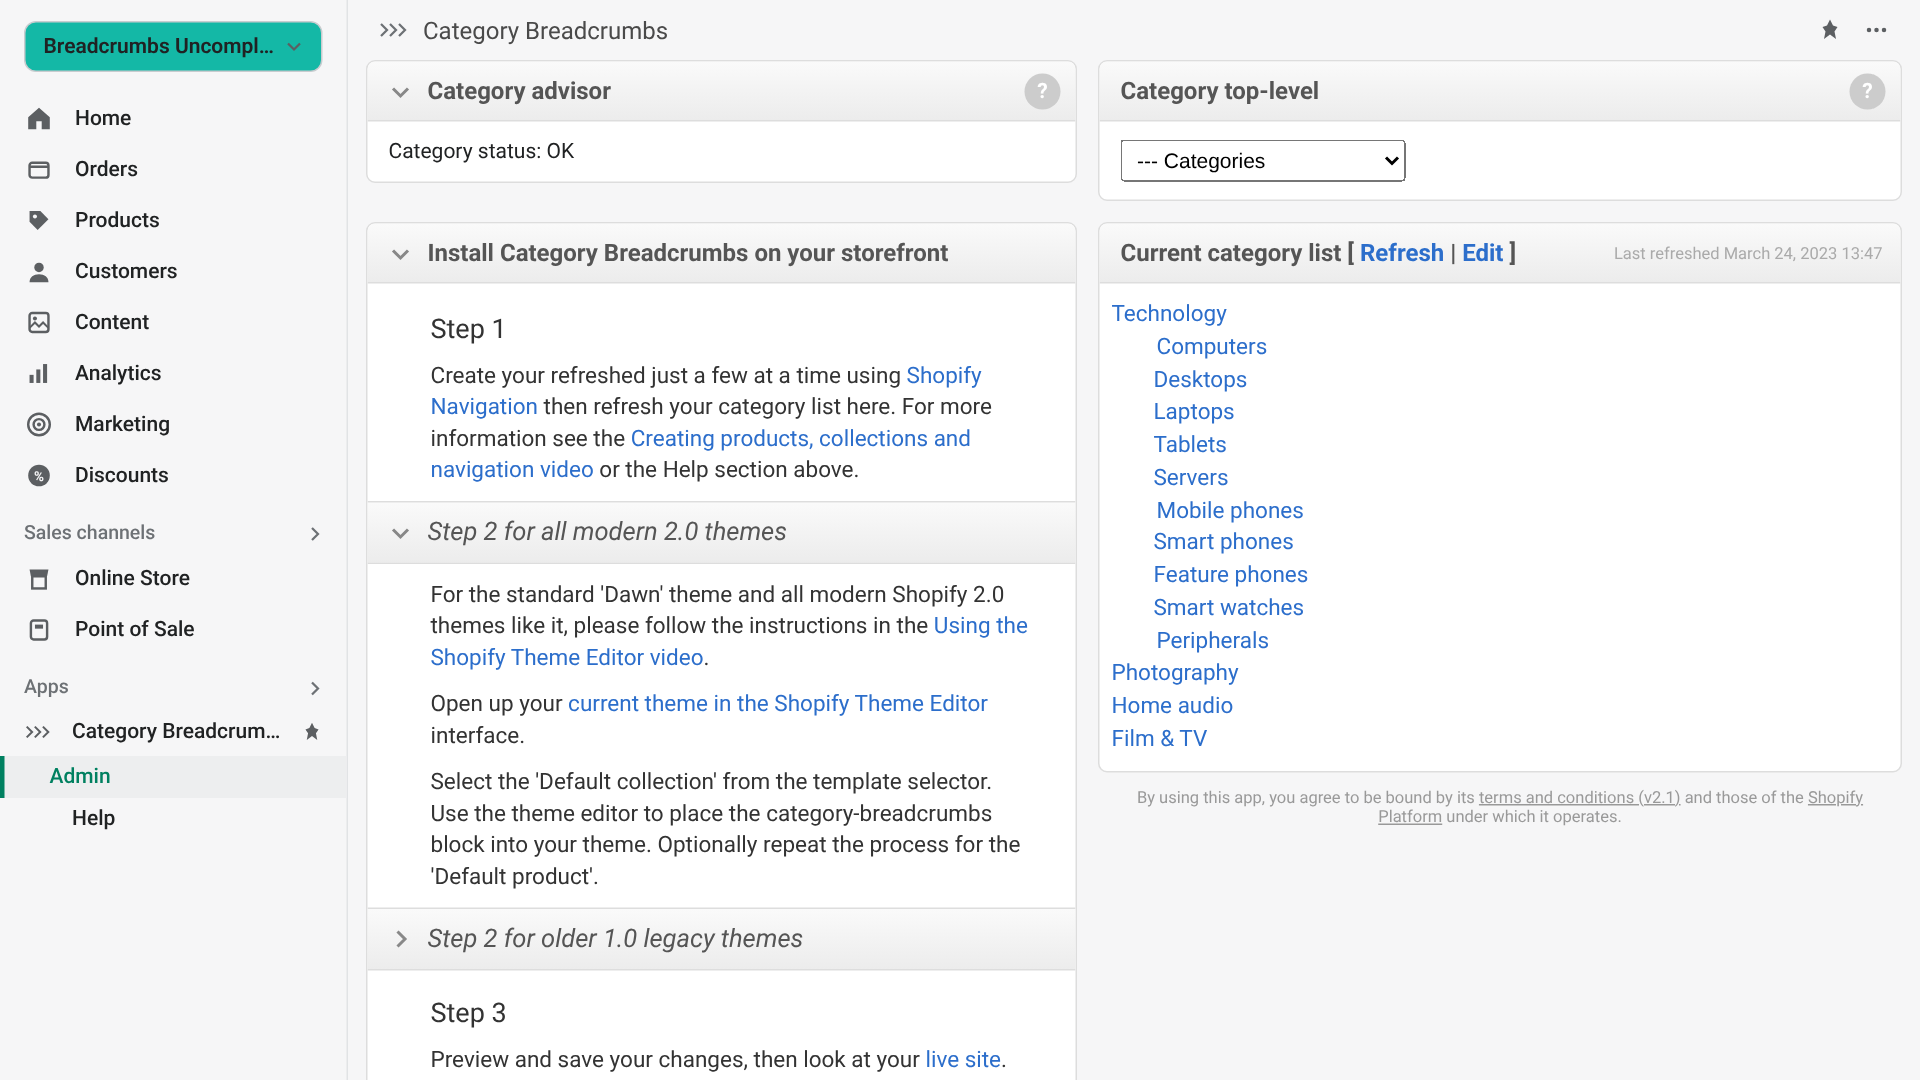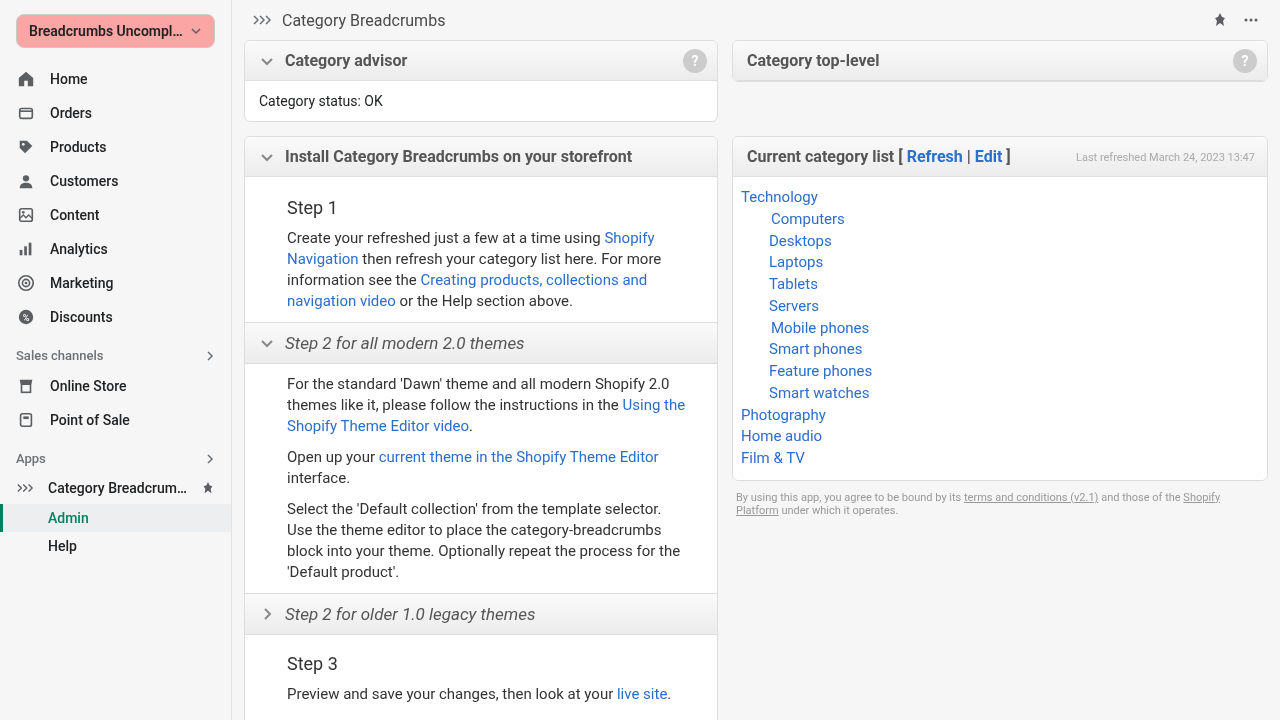--- a/index.html
+++ b/index.html
@@ -2,30 +2,30 @@
 <html><head>
   <meta charset="utf-8">
   <style>
     * { margin: 0; padding: 0; box-sizing: border-box; }
     body { font-family: -apple-system, BlinkMacSystemFont, 'Segoe UI', Roboto, sans-serif; background: #f6f6f7; color: #202223; font-size: 14px; height: 720px; width: 1280px; overflow: hidden; }
     
     .layout { display: flex; height: 100%; }
     
     
     .sidebar { width: 232px; background: #f6f6f7; border-right: 1px solid #e1e3e5; flex-shrink: 0; padding-top: 14px; }
-    .app-selector { margin: 0 16px 14px; padding: 8px 12px; border: 1px solid #c9cccf; border-radius: 8px; background: #fca5a5; display: flex; align-items: center; justify-content: space-between; cursor: pointer; }
+    .app-selector { margin: 0 16px 14px; padding: 8px 12px; border: 1px solid #c9cccf; border-radius: 8px; background: #14b8a6; display: flex; align-items: center; justify-content: space-between; cursor: pointer; }
     .app-selector-text { font-weight: 600; white-space: nowrap; overflow: hidden; text-overflow: ellipsis; max-width: 155px; }
     .nav-item { display: flex; align-items: center; gap: 14px; padding: 7px 16px; cursor: pointer; color: #202223; }
     .nav-item .icon { width: 20px; height: 20px; display: flex; align-items: center; justify-content: center; color: #5c5f62; }
     .nav-item-label { font-weight: 500; font-size: 14px; }
     .nav-section-header { display: flex; align-items: center; justify-content: space-between; padding: 14px 16px 6px; color: #6d7175; font-size: 13px; font-weight: 500; }
     .nav-subitem { display: flex; align-items: center; justify-content: space-between; padding: 7px 16px; cursor: pointer; }
     .nav-subitem .left { display: flex; align-items: center; gap: 14px; }
     .nav-subitem-child { padding: 6px 16px 6px 48px; cursor: pointer; font-weight: 500; }
-    .nav-subitem-child.active { background: #edeeef; border-left: 3px solid #008060; padding-left: 45px; color: #008060; }
+    .nav-subitem-child.active { background: #edeeef; border-left: 3px solid #008060; padding-left: 30px; color: #008060; }
     .pin { color: #5c5f62; }
     
     
     .main { flex: 1; overflow-y: auto; }
     .topbar { display: flex; align-items: center; justify-content: space-between; padding: 10px 20px; }
     .topbar-left { display: flex; align-items: center; gap: 10px; }
     .breadcrumb-icon { color: #6d7175; }
     .topbar-title { font-size: 16px; color: #4a4a4a; text-align: right; }
     .topbar-right { display: flex; align-items: center; gap: 14px; color: #5c5f62; }
     
@@ -50,21 +50,21 @@
     
     .cat-list-header { font-size: 16px; font-weight: 700; color: #555; }
     .cat-list-header .link { color: #2c6ecb; cursor: pointer; }
     .last-refreshed { position: absolute; right: 12px; top: 50%; transform: translateY(-50%); font-size: 11px; color: #aaa; }
     
     .cat-tree { padding: 10px 8px; line-height: 1.45; font-size: 15px; }
     .cat-tree .lvl0 { margin-left: 0; }
     .cat-tree .lvl1 { margin-left: 30px; }
     .cat-tree .lvl2 { margin-left: 28px; }
     
-    .disclaimer { font-size: 11px; color: #999; margin-top: 10px; text-align: left; padding: 0 4px; }
+    .disclaimer { font-size: 11px; color: #999; margin-top: 10px; text-align: center; padding: 0 4px; }
     .disclaimer a { color: #999; text-decoration: underline; }
     
     select { font-size: 14px; padding: 4px 6px; width: 190px; }
     
     svg { display: block; }
   </style>
 </head>
 <body>
 
 <div class="layout">
@@ -257,20 +257,25 @@
               <span>Category status: OK</span>
             </div>
           </div>
         </div>
         <div class="col-right">
           <div class="panel">
             <div class="panel-header">
               <span class="panel-header-title">Category top-level</span>
               <span class="help-badge">?</span>
             </div>
+            <div class="panel-body">
+              <select>
+                <option>--- Categories</option>
+              </select>
+            </div>
           </div>
         </div>
       </div>
 
       <div class="row">
         <div class="col-left">
           <div class="panel">
             <div class="panel-header">
               <span class="chevron-icon">
                   <svg width="16" height="16" viewBox="0 0 16 16">
@@ -330,20 +335,21 @@
                 <div class="lvl0"><a>Technology</a></div>
                 <div class="lvl1"><a>Computers</a></div>
                 <div class="lvl2"><a>Desktops</a></div>
                 <div class="lvl2"><a>Laptops</a></div>
                 <div class="lvl2"><a>Tablets</a></div>
                 <div class="lvl2"><a>Servers</a></div>
                 <div class="lvl1"><a>Mobile phones</a></div>
                 <div class="lvl2"><a>Smart phones</a></div>
                 <div class="lvl2"><a>Feature phones</a></div>
                 <div class="lvl2"><a>Smart watches</a></div>
+                <div class="lvl1"><a>Peripherals</a></div>
                 <div class="lvl0"><a>Photography</a></div>
                 <div class="lvl0"><a>Home audio</a></div>
                 <div class="lvl0"><a>Film &amp; TV</a></div>
               </div>
           </div>
           <div class="disclaimer">
             <span>By using this app, you agree to be bound by its </span><a>terms and conditions (v2.1)</a><span> and those of the </span><a>Shopify Platform</a><span> under which it operates.</span>
           </div>
         </div>
       </div>

